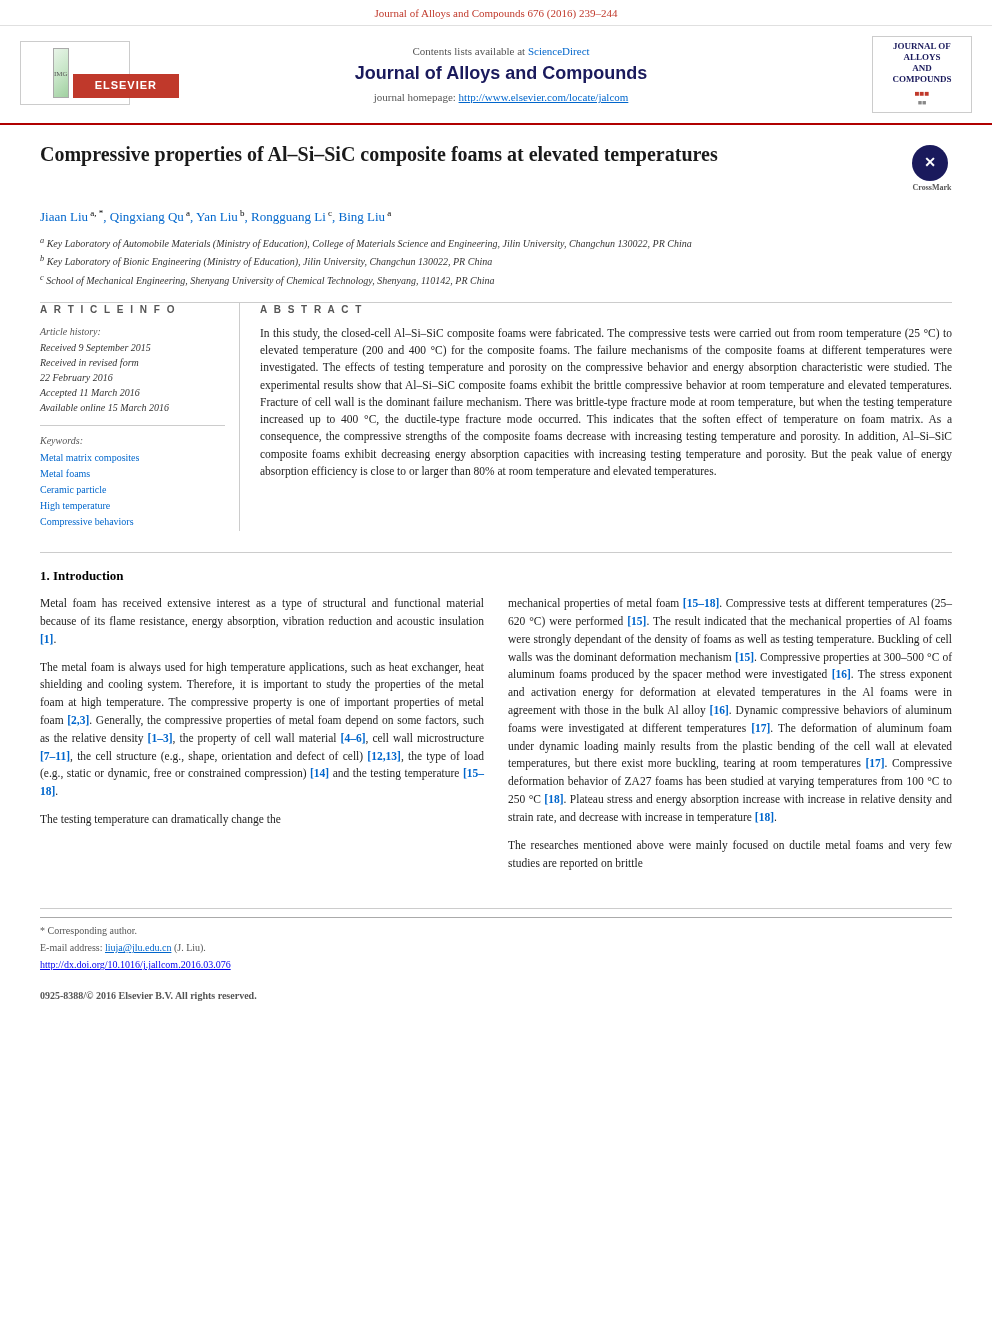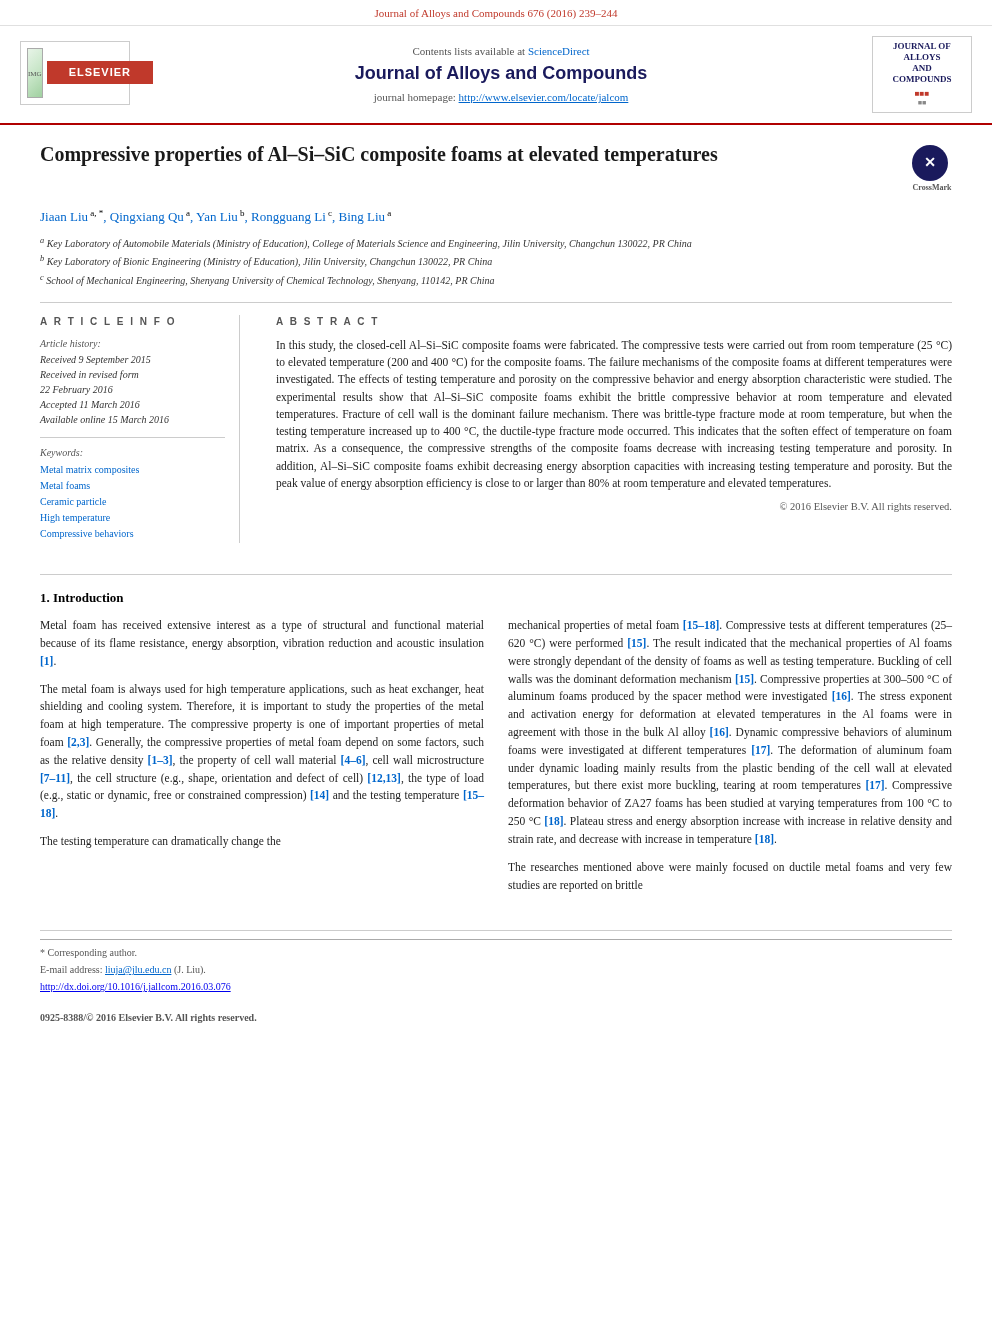--- a/index.html
+++ b/index.html
@@ -145,24 +145,23 @@
       font-style: italic;
       line-height: 1.5;
     }
     .affiliation-line {
       margin-bottom: 2px;
     }
 
     
     .two-col {
       display: flex;
-      gap: 36px;
+      gap: 20px;
       border-top: 1px solid #ccc;
-      padding-top: 12px;
-      margin-bottom: 31px;
+      margin-bottom: 21px;
     }
     .left-col {
       width: 200px;
       flex-shrink: 0;
       border-right: 1px solid #ccc;
       padding-right: 14px;
     }
     .right-col {
       flex: 1;
     }
@@ -301,21 +300,21 @@
 <body>
 
 <div class="top-bar">
   <span>Journal of Alloys and Compounds 676 (2016) 239–244</span>
 </div>
 
 <div class="journal-header">
   <div class="logo-left">
 
     <div style="border:1px solid #ccc; padding:6px; margin-bottom:4px; text-align:center;">
-      <div style="display:flex; align-items:center; gap:4px;">
+      <div style="display:flex; align-items:flex-end; gap:4px;margin-left:26px;">
         <div style="width:50px; height:50px; background:linear-gradient(135deg,#e8f4e8 0%,#c8e6c8 50%,#a0d0a0 100%); border:1px solid #aaa; font-size:7px; text-align:center; line-height:50px; color:#555;">IMG</div>
         <div style="background:#c0392b; color:white; font-weight:bold; font-size:11px; padding:4px 22px; letter-spacing:1px; font-family:Arial,sans-serif;">ELSEVIER</div>
       </div>
     </div>
   </div>
   <div class="center-info">
     <div class="science-direct-text">
       <span>Contents lists available at</span>
       <a class="science-direct-link" href="#">ScienceDirect</a>
     </div>
@@ -391,21 +390,20 @@
         <div class="keyword-item">Metal foams</div>
         <div class="keyword-item">Ceramic particle</div>
         <div class="keyword-item">High temperature</div>
         <div class="keyword-item">Compressive behaviors</div>
       </div>
     </div>
 
     <div class="right-col">
       <div class="section-heading">A B S T R A C T</div>
       <div class="abstract-text">In this study, the closed-cell Al–Si–SiC composite foams were fabricated. The compressive tests were carried out from room temperature (25 °C) to elevated temperature (200 and 400 °C) for the composite foams. The failure mechanisms of the composite foams at different temperatures were investigated. The effects of testing temperature and porosity on the compressive behavior and energy absorption characteristic were studied. The experimental results show that Al–Si–SiC composite foams exhibit the brittle compressive behavior at room temperature and elevated temperatures. Fracture of cell wall is the dominant failure mechanism. There was brittle-type fracture mode at room temperature, but when the testing temperature increased up to 400 °C, the ductile-type fracture mode occurred. This indicates that the soften effect of temperature on foam matrix. As a consequence, the compressive strengths of the composite foams decrease with increasing testing temperature and porosity. In addition, Al–Si–SiC composite foams exhibit decreasing energy absorption capacities with increasing testing temperature and porosity. But the peak value of energy absorption efficiency is close to or larger than 80% at room temperature and elevated temperatures.</div>
-      <div class="copyright-line">© 2016 Elsevier B.V. All rights reserved.</div>
     </div>
 
   </div>
 
   <div class="intro-section">
     <div class="section-number-title">
       <span>1.</span>
       <span>Introduction</span>
     </div>
 

